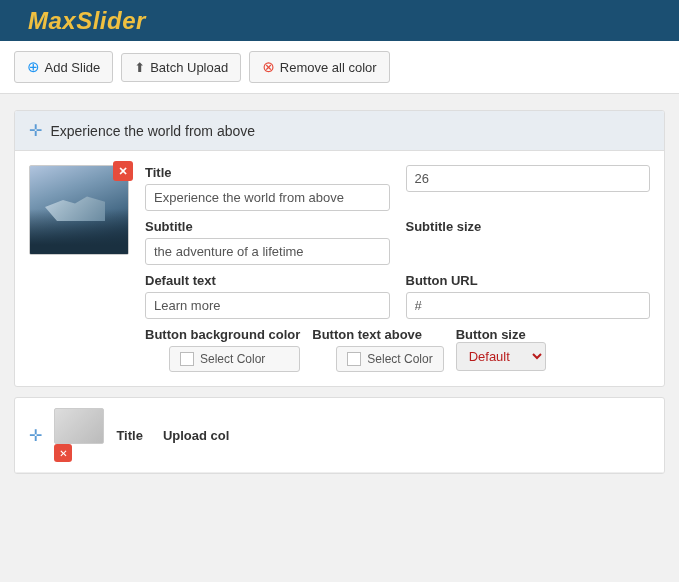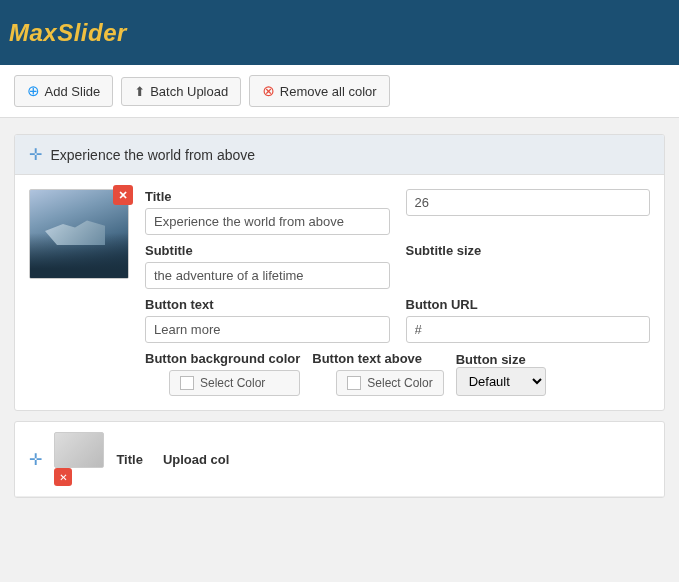--- a/index.html
+++ b/index.html
@@ -1,24 +1,24 @@
 <!DOCTYPE html>
 <html><head>
   <meta charset="utf-8">
   <style>
     * { box-sizing: border-box; margin: 0; padding: 0; }
     body { font-family: Arial, sans-serif; font-size: 13px; background: #f1f1f1; width: 679px; }
 
     
     .header {
       background: #1b4f72;
-      padding: 12px 9px;
-      display: flex;
-      align-items: center;
-      height: 65px;
+      padding: 12px 28px;
+      display: flex;
+      align-items: center;
+      height: 41px;
     }
     .logo {
       font-size: 24px;
       font-weight: bold;
       color: #fff;
       letter-spacing: 0.5px;
     }
     .logo span {
       color: #f0c040;
       font-style: italic;
@@ -161,21 +161,20 @@
       color: #555;
       width: 100%;
       outline: none;
     }
 
     
     .color-row {
       grid-column: 1 / -1;
       display: flex;
       gap: 12px;
-      align-items: flex-end;
     }
     .color-group {
       display: flex;
       flex-direction: column;
       gap: 4px;
     }
     .color-btn {
       display: inline-flex;
       align-items: center;
       gap: 6px;
@@ -200,21 +199,21 @@
     .size-group {
       display: flex;
       flex-direction: column;
       gap: 0;
     }
     .size-select {
       border: 1px solid #ccc;
       border-radius: 3px;
       padding: 5px 8px;
       font-size: 13px;
-      color: #000000;
+      color: #b91c1c;
       width: 90px;
       outline: none;
     }
 
     
     .slide-card-partial {
       background: #fff;
       border: 1px solid #ddd;
       border-radius: 3px;
       overflow: hidden;
@@ -313,21 +312,21 @@
         <div class="field-group">
           <label class="field-label">Subtitle</label>
           <input class="field-input" type="text" value="the adventure of a lifetime" style="">
         </div>
 
         <div class="field-group">
           <label class="field-label">Subtitle size</label>
         </div>
 
         <div class="field-group">
-          <label class="field-label">Button text</label>
+          <label class="field-label">Default text</label>
           <input class="field-input" type="text" value="Learn more" style="">
         </div>
 
         <div class="field-group">
           <label class="field-label">Button URL</label>
           <input class="field-input" type="text" value="#" style="">
         </div>
 
         <div class="color-row">
           <div class="color-group">

